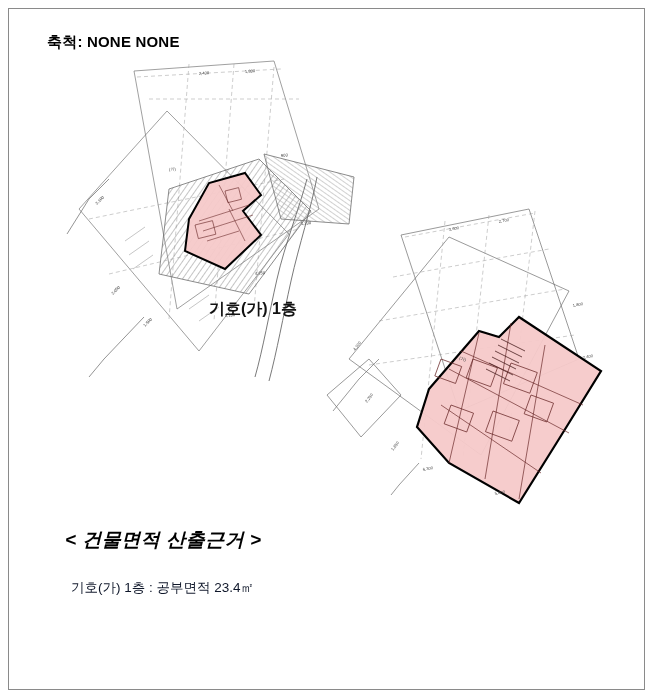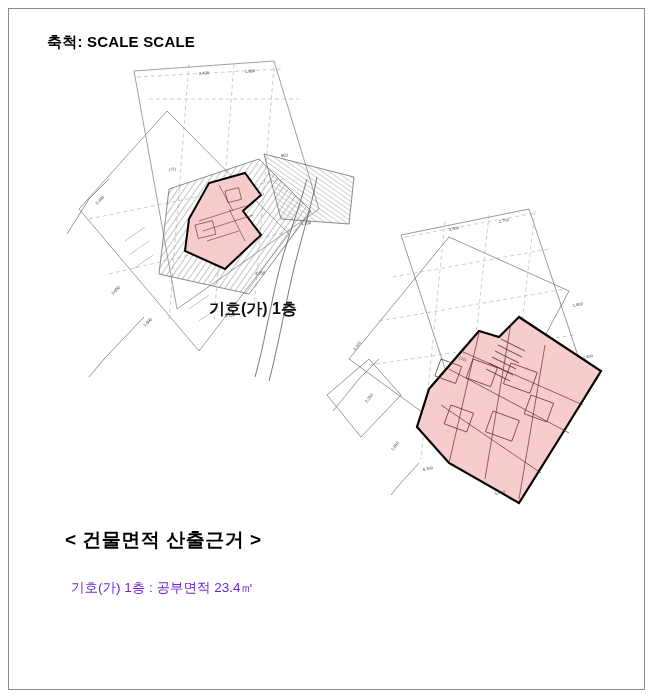--- a/index.html
+++ b/index.html
@@ -65,35 +65,36 @@
     left: 50px;
     top: 518px;
     width: 520px;
   }
   .summary-title {
     font-size: 19px;
     font-weight: bold;
     color: #000000;
     letter-spacing: 0.5px;
     margin: 0 0 26px 6px;
+    font-style: italic;
   }
   .summary-line {
     font-size: 13.5px;
-    color: #6d28d9;
+    color: #0f172a;
     margin: 0 0 28px 12px;
     white-space: nowrap;
   }
 </style>
 </head>
 <body>
 
 <div class="page">
   <div class="frame">
 
-    <div class="scale-label">축척: SCALE SCALE</div>
+    <div class="scale-label">축척: NONE NONE</div>
 
     <div class="drawing-area">
 
       <svg class="dwg" width="570" height="450" viewBox="0 0 570 450">
         <defs>
           <pattern id="hatchA" width="5" height="5" patternTransform="rotate(35)" patternUnits="userSpaceOnUse">
             <line x1="0" y1="0" x2="0" y2="5" stroke="#8a8a8a" stroke-width="1"></line>
           </pattern>
           <pattern id="hatchB" width="4" height="4" patternTransform="rotate(-55)" patternUnits="userSpaceOnUse">
             <line x1="0" y1="0" x2="0" y2="4" stroke="#9a9a9a" stroke-width="0.9"></line>

